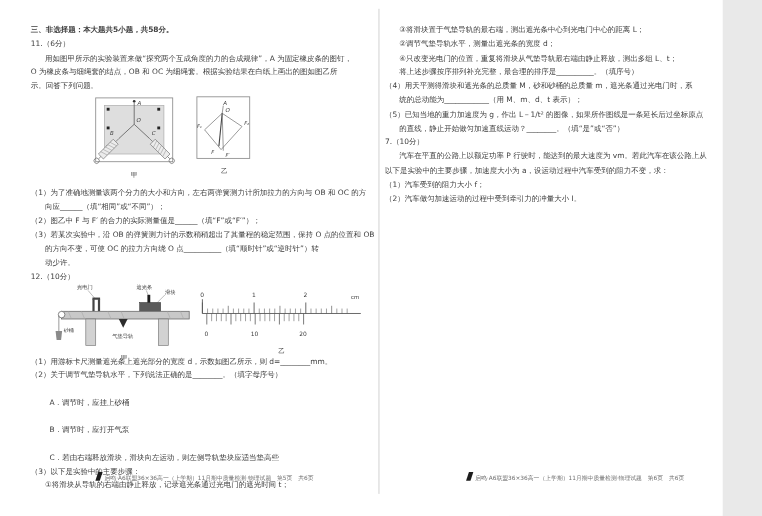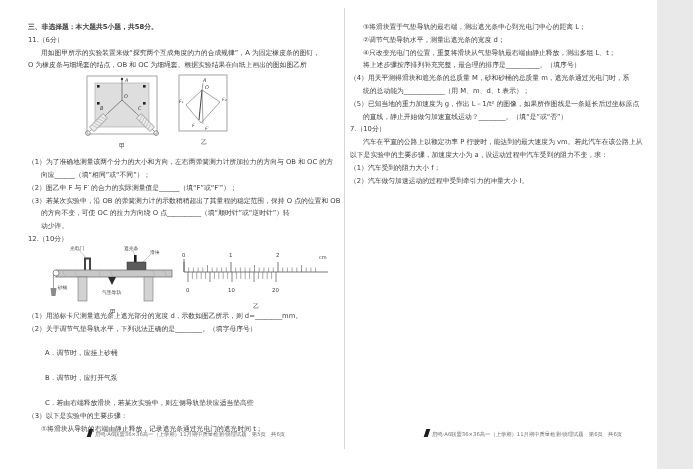--- a/index.html
+++ b/index.html
@@ -22,20 +22,21 @@
 </head>
 <body>
 
 <div class="sheet">
 
   <div class="pg" style="left:28px;top:21px;width:316px;">
     <div class="ln bold">三、非选择题：本大题共5小题，共58分。</div>
     <div class="ln">11.（6分）</div>
     <div class="ln i1">用如图甲所示的实验装置来做“探究两个互成角度的力的合成规律”，A 为固定橡皮条的图钉，</div>
     <div class="ln">O 为橡皮条与细绳套的结点，OB 和 OC 为细绳套。根据实验结果在白纸上画出的图如图乙所</div>
+    <div class="ln">示。回答下列问题。</div>
 
     <div class="figrow" style="height:84px;">
 
       <svg width="78" height="80" viewBox="0 0 78 80" style="left:56px;">
         <rect x="3" y="4" width="70" height="58" fill="#ffffff" stroke="#909090" stroke-width="0.8"></rect>
         <rect x="11" y="11" width="54" height="44" fill="#dedede" stroke="#b0b0b0" stroke-width="0.7"></rect>
         <g fill="#222">
           <rect x="13" y="13" width="2.6" height="2.6"></rect>
             <rect x="59" y="13" width="2.6" height="2.6"></rect>
           <rect x="13" y="30" width="2.6" height="2.6"></rect>
@@ -143,21 +144,21 @@
         <text x="50" y="46" font-size="5.4">10</text>
         <text x="94" y="46" font-size="5.4">20</text>
         <text x="75" y="62" font-size="6">乙</text>
       </svg>
     </div>
 
     <div class="ln">（1）用游标卡尺测量遮光条上遮光部分的宽度 d，示数如图乙所示，则 d=________mm。</div>
     <div class="ln">（2）关于调节气垫导轨水平，下列说法正确的是________。（填字母序号）</div>
     <div class="ln i2">A．调节时，应挂上砂桶</div>
     <div class="ln i2">B．调节时，应打开气泵</div>
-    <div class="ln i2">C．若由右端释放滑块，若某次实验中，则左侧导轨垫块应适当垫高些</div>
+    <div class="ln i2">C．若由右端释放滑块，滑块向左运动，则左侧导轨垫块应适当垫高些</div>
     <div class="ln">（3）以下是实验中的主要步骤：</div>
     <div class="ln i1">①将滑块从导轨的右端由静止释放，记录遮光条通过光电门的遮光时间 t；</div>
   </div>
 
   <div class="pg" style="left:350px;top:21px;width:330px;">
     <div class="ln i1">③将滑块置于气垫导轨的最右端，测出遮光条中心到光电门中心的距离 L；</div>
     <div class="ln i1">②调节气垫导轨水平，测量出遮光条的宽度 d；</div>
     <div class="ln i1">④只改变光电门的位置，重复将滑块从气垫导轨最右端由静止释放，测出多组 L、t；</div>
     <div class="ln i1">将上述步骤按序排列补充完整，最合理的排序是__________。（填序号）</div>
     <div class="ln">（4）用天平测得滑块和遮光条的总质量 M，砂和砂桶的总质量 m，遮光条通过光电门时，系</div>

